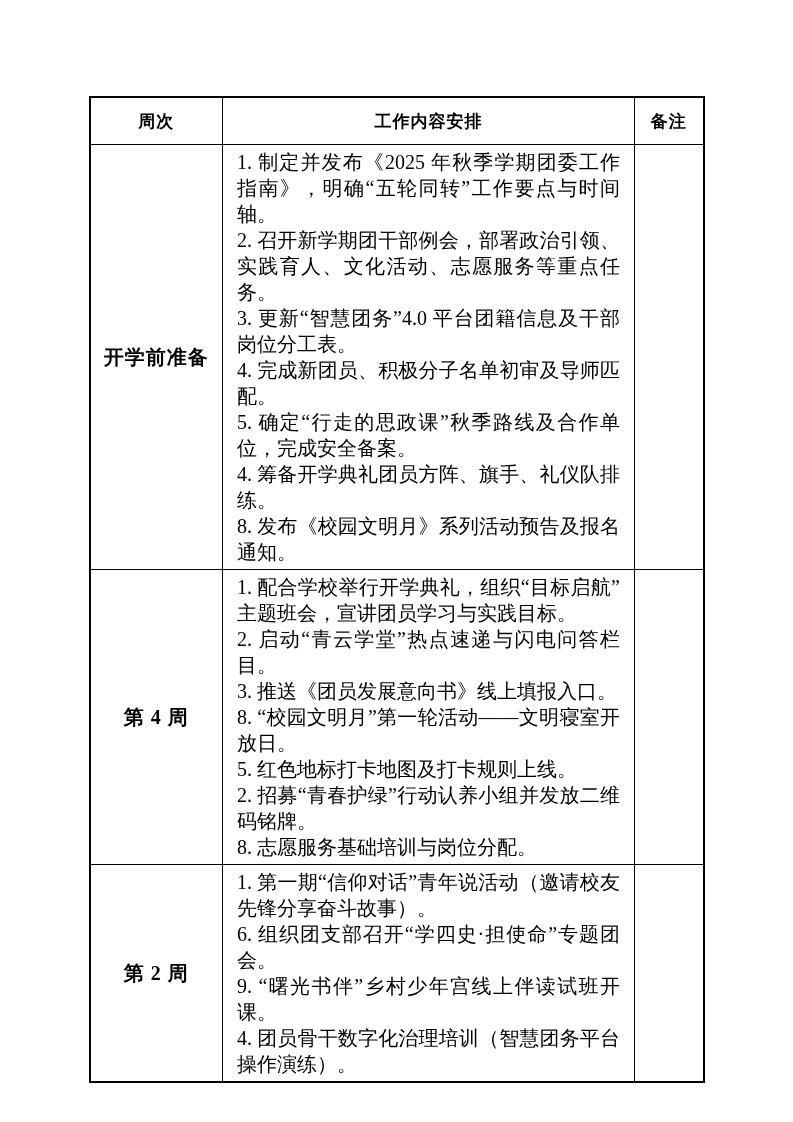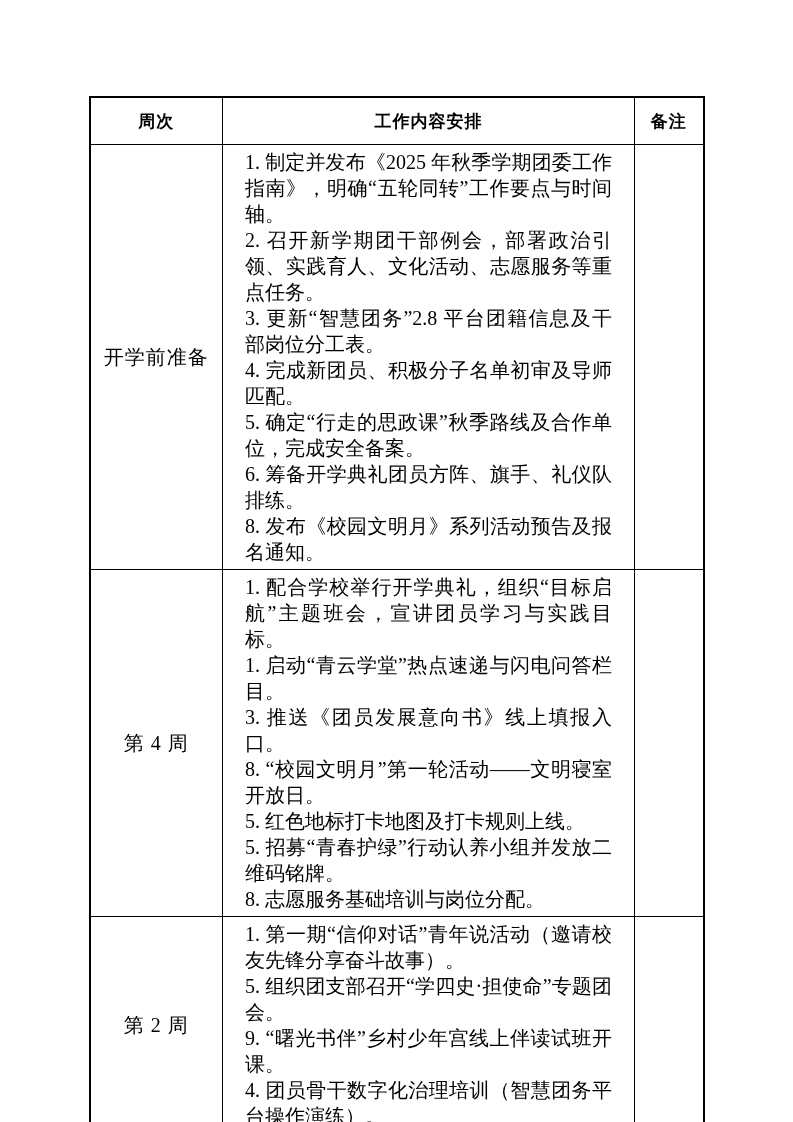--- a/index.html
+++ b/index.html
@@ -51,28 +51,28 @@
     font-size: 17px;
     font-weight: bold;
     text-align: center;
     vertical-align: middle;
     padding: 8px;
     letter-spacing: 1px;
   }
   td.week-cell {
     text-align: center;
     vertical-align: middle;
-    font-weight: normal;
+    font-weight: bold;
     font-size: 20px;
     letter-spacing: 1px;
     padding: 2px;
   }
   td.tasks-cell {
     vertical-align: middle;
-    padding: 4px 22px;
+    padding: 4px 14px;
   }
   .task-item {
     font-size: 20px;
     line-height: 26px;
     text-align: justify;
   }
   td.note-cell {
     padding: 0;
   }
 </style>
@@ -95,46 +95,46 @@
         <th>工作内容安排</th>
         <th>备注</th>
       </tr>
     </thead>
     <tbody>
         <tr>
           <td class="week-cell">开学前准备</td>
           <td class="tasks-cell">
             <div class="task-item">1. 制定并发布《2025 年秋季学期团委工作指南》，明确“五轮同转”工作要点与时间轴。</div>
             <div class="task-item">2. 召开新学期团干部例会，部署政治引领、实践育人、文化活动、志愿服务等重点任务。</div>
-            <div class="task-item">3. 更新“智慧团务”2.8 平台团籍信息及干部岗位分工表。</div>
+            <div class="task-item">3. 更新“智慧团务”4.0 平台团籍信息及干部岗位分工表。</div>
             <div class="task-item">4. 完成新团员、积极分子名单初审及导师匹配。</div>
             <div class="task-item">5. 确定“行走的思政课”秋季路线及合作单位，完成安全备案。</div>
-            <div class="task-item">6. 筹备开学典礼团员方阵、旗手、礼仪队排练。</div>
+            <div class="task-item">4. 筹备开学典礼团员方阵、旗手、礼仪队排练。</div>
             <div class="task-item">8. 发布《校园文明月》系列活动预告及报名通知。</div>
           </td>
           <td class="note-cell"></td>
         </tr>
         <tr>
           <td class="week-cell">第 4 周</td>
           <td class="tasks-cell">
             <div class="task-item">1. 配合学校举行开学典礼，组织“目标启航”主题班会，宣讲团员学习与实践目标。</div>
-            <div class="task-item">1. 启动“青云学堂”热点速递与闪电问答栏目。</div>
+            <div class="task-item">2. 启动“青云学堂”热点速递与闪电问答栏目。</div>
             <div class="task-item">3. 推送《团员发展意向书》线上填报入口。</div>
             <div class="task-item">8. “校园文明月”第一轮活动——文明寝室开放日。</div>
             <div class="task-item">5. 红色地标打卡地图及打卡规则上线。</div>
-            <div class="task-item">5. 招募“青春护绿”行动认养小组并发放二维码铭牌。</div>
+            <div class="task-item">2. 招募“青春护绿”行动认养小组并发放二维码铭牌。</div>
             <div class="task-item">8. 志愿服务基础培训与岗位分配。</div>
           </td>
           <td class="note-cell"></td>
         </tr>
         <tr>
           <td class="week-cell">第 2 周</td>
           <td class="tasks-cell">
             <div class="task-item">1. 第一期“信仰对话”青年说活动（邀请校友先锋分享奋斗故事）。</div>
-            <div class="task-item">5. 组织团支部召开“学四史·担使命”专题团会。</div>
+            <div class="task-item">6. 组织团支部召开“学四史·担使命”专题团会。</div>
             <div class="task-item">9. “曙光书伴”乡村少年宫线上伴读试班开课。</div>
             <div class="task-item">4. 团员骨干数字化治理培训（智慧团务平台操作演练）。</div>
           </td>
           <td class="note-cell"></td>
         </tr>
       </tbody>
   </table>
 
 </div>
 

